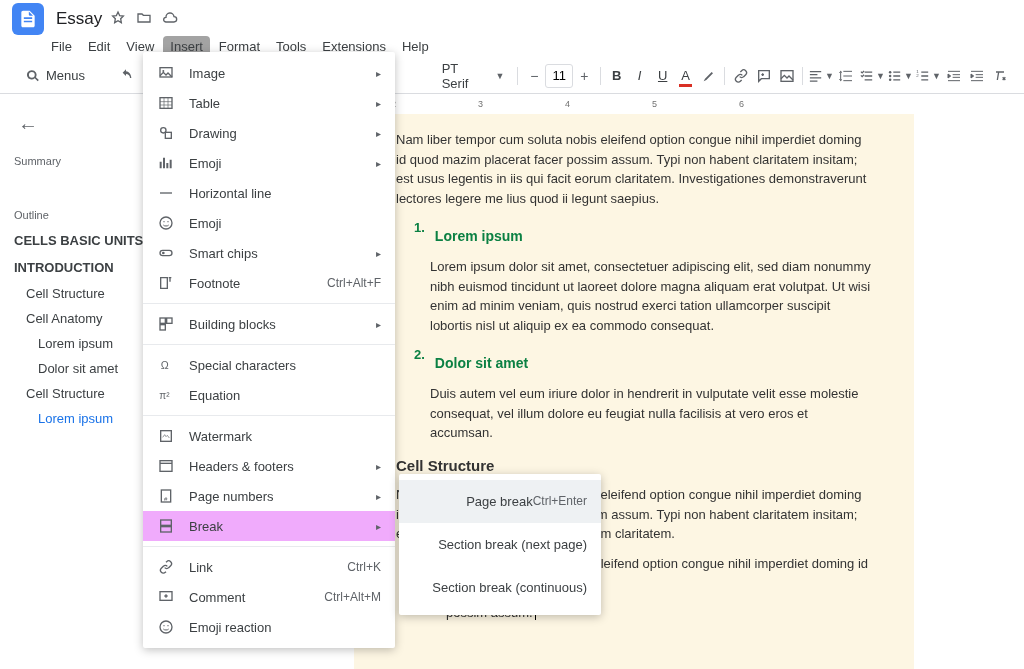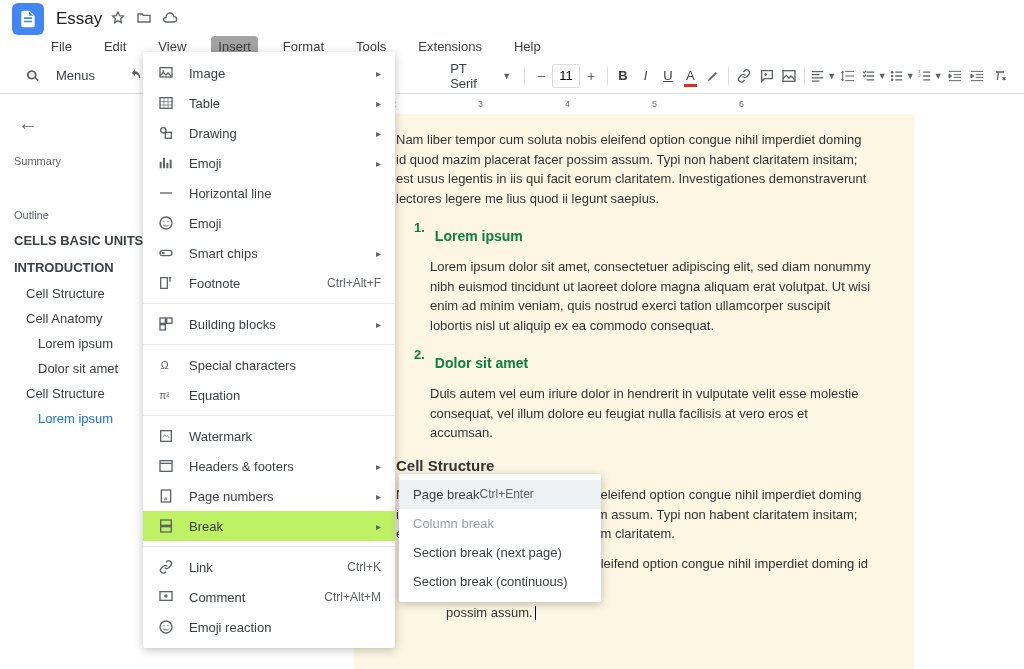--- a/index.html
+++ b/index.html
@@ -3,25 +3,25 @@
 <meta charset="utf-8">
 <style>
 *{margin:0;padding:0;box-sizing:border-box;font-family:Arial,sans-serif}
 body{width:1024px;height:669px;overflow:hidden;background:#fff;font-size:13px;color:#3c4043}
 .titlebar{display:flex;align-items:center;padding:6px 12px 2px;height:34px}
 .docs-icon{width:32px;height:32px;background:#4285f4;border-radius:6px;display:flex;align-items:center;justify-content:center;margin-right:12px}
 .docs-icon svg{fill:#fff}
 .doc-title{font-size:17px;color:#202124;margin-right:8px}
 .title-icons{display:flex;gap:10px;color:#5f6368}
 .title-icons span svg{width:16px;height:16px;fill:#5f6368}
-.menubar{display:flex;padding:0 44px;height:24px;align-items:center;gap:18px;font-size:13px}
+.menubar{display:flex;padding:0 44px;height:24px;align-items:center;gap:2px;font-size:13px}
 .menu-item{padding:3px 7px;border-radius:4px;cursor:pointer}
 .menu-item.active{background:#a3a3a3}
 .toolbar-row{display:flex;align-items:center;padding:4px 14px;height:36px;border-bottom:1px solid #dadce0;gap:2px}
-.search-menu{display:flex;align-items:center;gap:16px;border-radius:18px;padding:4px 12px}
+.search-menu{display:flex;align-items:center;gap:6px;border-radius:18px;padding:4px 12px}
 .tb-btn{width:26px;height:26px;display:flex;align-items:center;justify-content:center;border-radius:4px;cursor:pointer}
 .tb-sep{width:1px;height:18px;background:#dadce0;margin:0 3px}
 .tb-btn svg{width:16px;height:16px;fill:#5f6368}
 .font-box{display:flex;align-items:center;padding:2px 8px;border-radius:4px;gap:20px;font-size:13px}
 .size-box{display:flex;align-items:center;gap:0}
 .size-input{width:28px;text-align:center;border:1px solid #dadce0;border-radius:3px;height:24px;font-size:13px}
 .size-pm{width:22px;height:22px;display:flex;align-items:center;justify-content:center;cursor:pointer;font-size:14px;color:#5f6368}
 .main{display:flex;height:calc(100% - 94px)}
 .sidebar{width:222px;border-right:0;position:relative}
 .sb-inner{padding:10px 14px}
@@ -39,29 +39,29 @@
 .page{background:#fdf6e3;margin:0 auto;width:560px;padding:16px 42px 40px;font-family:'PT Serif',Georgia,serif;font-size:13px;line-height:1.5;color:#333;height:600px}
 .page p{margin-bottom:10px}
 .page h3{color:#0b8043;font-size:14px;font-weight:bold;margin:8px 0 6px}
 .page h2{font-size:15px;font-weight:bold;color:#333;margin:12px 0 8px}
 .ol-item{display:flex;gap:10px;margin-left:18px;margin-bottom:4px}
 .ol-num{color:#0b8043;font-weight:bold}
 .ol-body{margin-left:34px;margin-bottom:8px}
 .dropdown{position:absolute;background:#fff;box-shadow:0 2px 10px rgba(0,0,0,0.25);border-radius:2px;z-index:100;padding:6px 0;font-size:13px;color:#3c4043}
 .dd-insert{left:143px;top:52px;width:252px}
 .dd-item{display:flex;align-items:center;padding:5px 14px;gap:14px;cursor:pointer;height:30px}
-.dd-item.highlight{background:#bef264}
+.dd-item.highlight{background:#f0abfc}
 .dd-icon{width:18px;height:18px;display:flex;align-items:center;justify-content:center;color:#5f6368}
 .dd-icon svg{width:16px;height:16px;fill:#5f6368}
 .dd-label{flex:1}
 .dd-arrow{color:#5f6368;font-size:10px}
 .dd-short{font-size:12px;color:#5f6368}
 .dd-div{height:1px;background:#e8eaed;margin:5px 0}
 .dd-sub{left:399px;top:474px;width:202px}
-.dd-sub-item{padding:7px 14px;display:flex;justify-content:flex-start;cursor:pointer}
+.dd-sub-item{padding:14px 14px;display:flex;justify-content:flex-end;cursor:pointer}
 .dd-sub-item.highlight{background:#eef1f3}
 .dd-sub-item.disabled{color:#9aa0a6}
 .caret{display:inline-block;width:1px;height:14px;background:#000;vertical-align:middle;margin-left:2px}
 .text-color{position:relative}
 .text-color::after{content:'';position:absolute;bottom:2px;left:4px;right:4px;height:3px;background:#d93025}
 .chev{font-size:9px;color:#5f6368;margin-left:2px}
 </style>
 </head>
 <body>
 
@@ -446,22 +446,19 @@
         </svg>
       </span>
       <span class="dd-label">Emoji reaction</span>
     </div>
   </div>
 <div class="dropdown dd-sub" id="submenu">
     <div class="dd-sub-item highlight">
       <span>Page break</span>
       <span class="dd-short">Ctrl+Enter</span>
     </div>
-    <div class="dd-sub-item disabled">
-      <span>Column break</span>
-    </div>
     <div class="dd-sub-item">
       <span>Section break (next page)</span>
     </div>
     <div class="dd-sub-item">
       <span>Section break (continuous)</span>
     </div>
   </div>
 
 </body></html>

